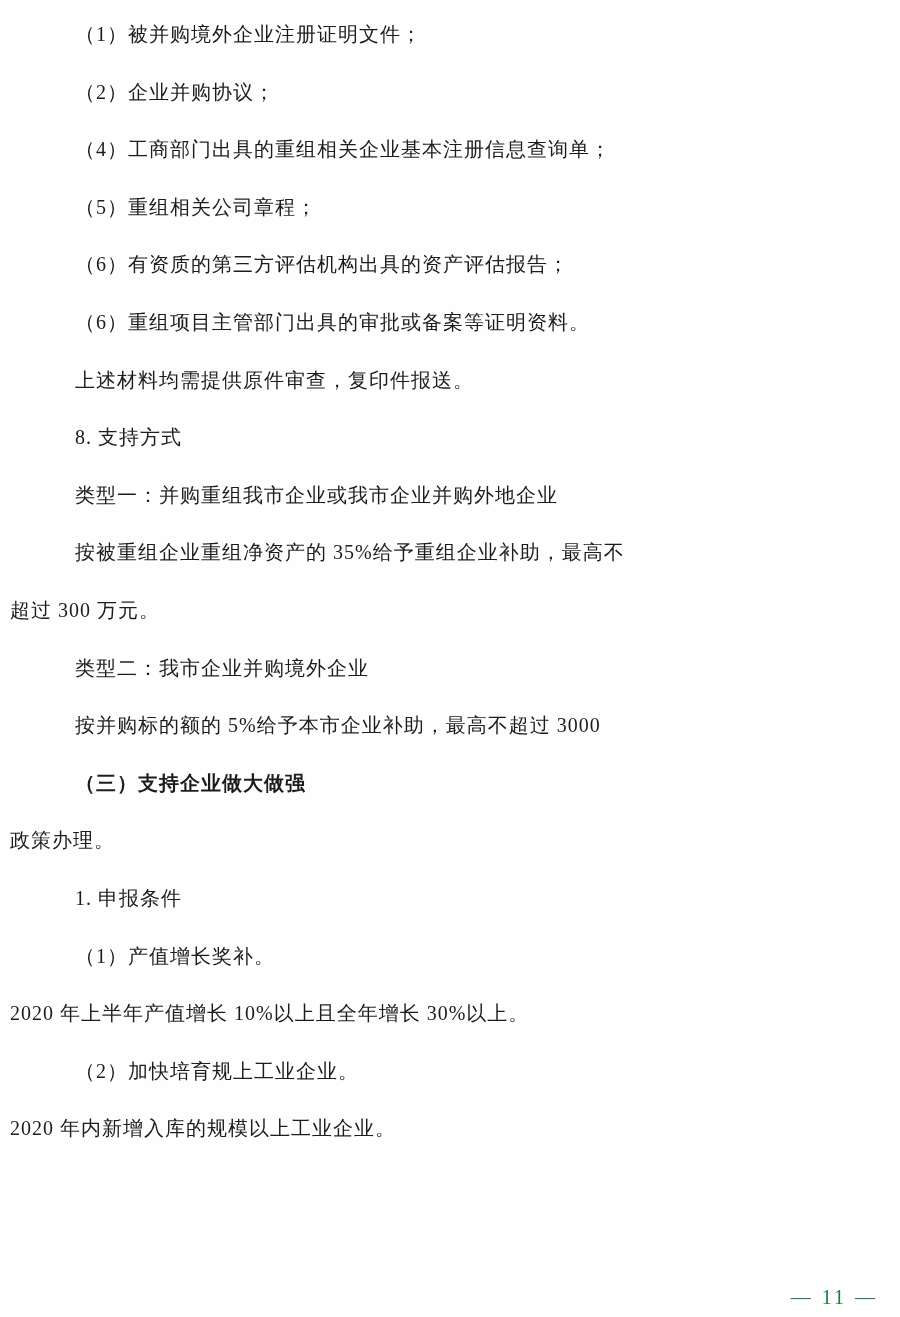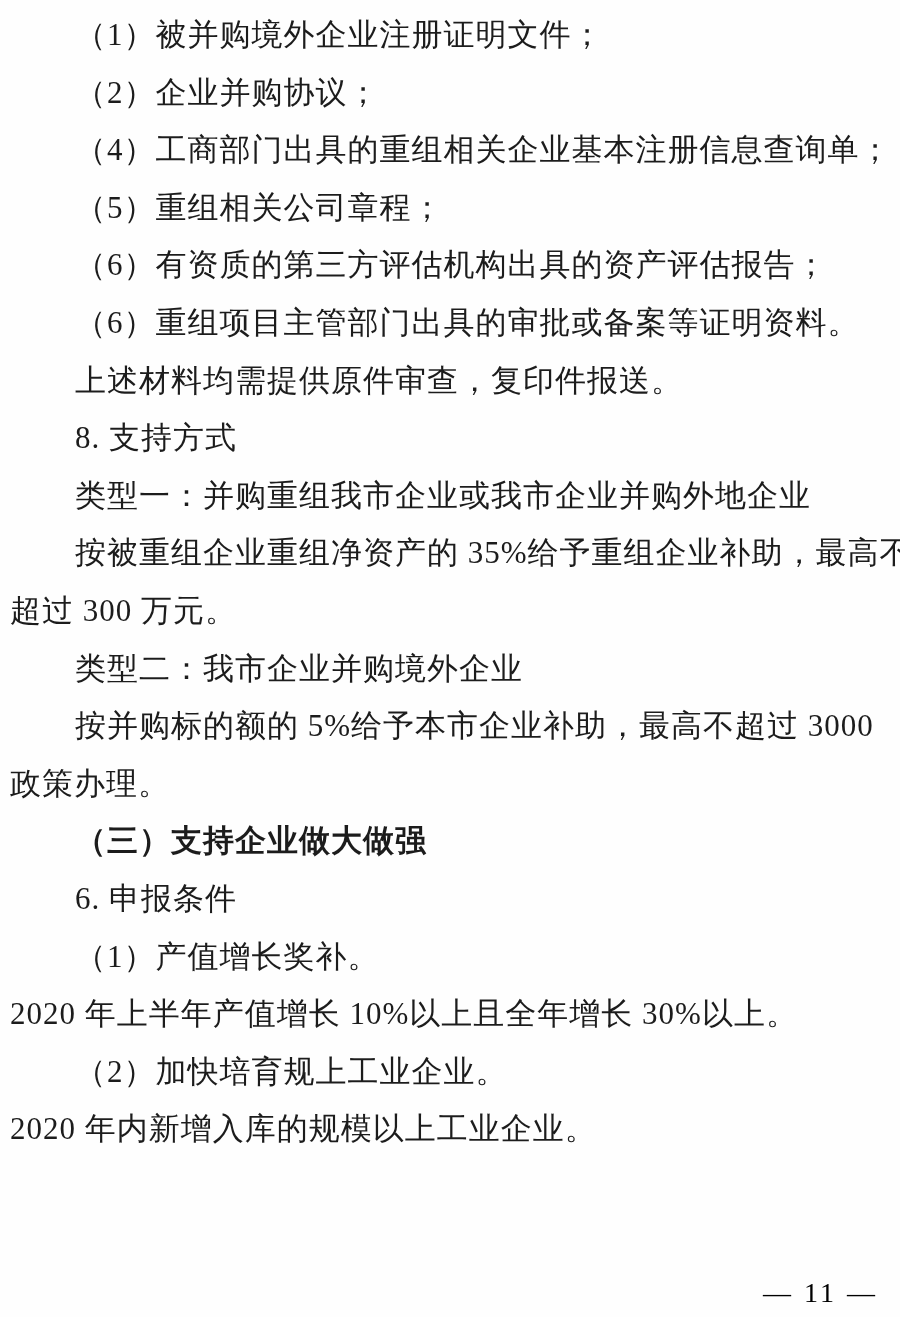--- a/index.html
+++ b/index.html
@@ -20,62 +20,62 @@
     inset: 0;
     background: #fefefe;
   }
   .doc {
     position: absolute;
     top: 6px;
     left: 10px;
     right: 6px;
   }
   .line {
-    font-size: 31px;
+    font-size: 20px;
     line-height: 57.6px;
     height: 57.6px;
     letter-spacing: 1px;
     white-space: nowrap;
     overflow: visible;
   }
   .line.indent {
     padding-left: 65px;
   }
   .line.bold {
     font-weight: bold;
   }
   .pageno {
     position: absolute;
     right: 22px;
     bottom: 8px;
-    font-size: 28px;
+    font-size: 20px;
     letter-spacing: 3px;
-    color: #000000;
+    color: #15803d;
   }
 </style>
 </head>
 <body>
 
 <div class="page">
   <main class="doc" id="doc-body">
       <div class="line indent">（1）被并购境外企业注册证明文件；</div>
       <div class="line indent">（2）企业并购协议；</div>
       <div class="line indent">（4）工商部门出具的重组相关企业基本注册信息查询单；</div>
       <div class="line indent">（5）重组相关公司章程；</div>
       <div class="line indent">（6）有资质的第三方评估机构出具的资产评估报告；</div>
       <div class="line indent">（6）重组项目主管部门出具的审批或备案等证明资料。</div>
       <div class="line indent">上述材料均需提供原件审查，复印件报送。</div>
       <div class="line indent">8. 支持方式</div>
       <div class="line indent">类型一：并购重组我市企业或我市企业并购外地企业</div>
       <div class="line indent">按被重组企业重组净资产的 35%给予重组企业补助，最高不</div>
       <div class="line">超过 300 万元。</div>
       <div class="line indent">类型二：我市企业并购境外企业</div>
       <div class="line indent">按并购标的额的 5%给予本市企业补助，最高不超过 3000</div>
+      <div class="line indent bold">（三）支持企业做大做强</div>
       <div class="line">政策办理。</div>
-      <div class="line indent bold">（三）支持企业做大做强</div>
-      <div class="line indent">6. 申报条件</div>
+      <div class="line indent">1. 申报条件</div>
       <div class="line indent">（1）产值增长奖补。</div>
       <div class="line">2020 年上半年产值增长 10%以上且全年增长 30%以上。</div>
       <div class="line indent">（2）加快培育规上工业企业。</div>
       <div class="line">2020 年内新增入库的规模以上工业企业。</div>
     </main>
   <div class="pageno">— 11 —</div>
 </div>
 
 </body></html>

